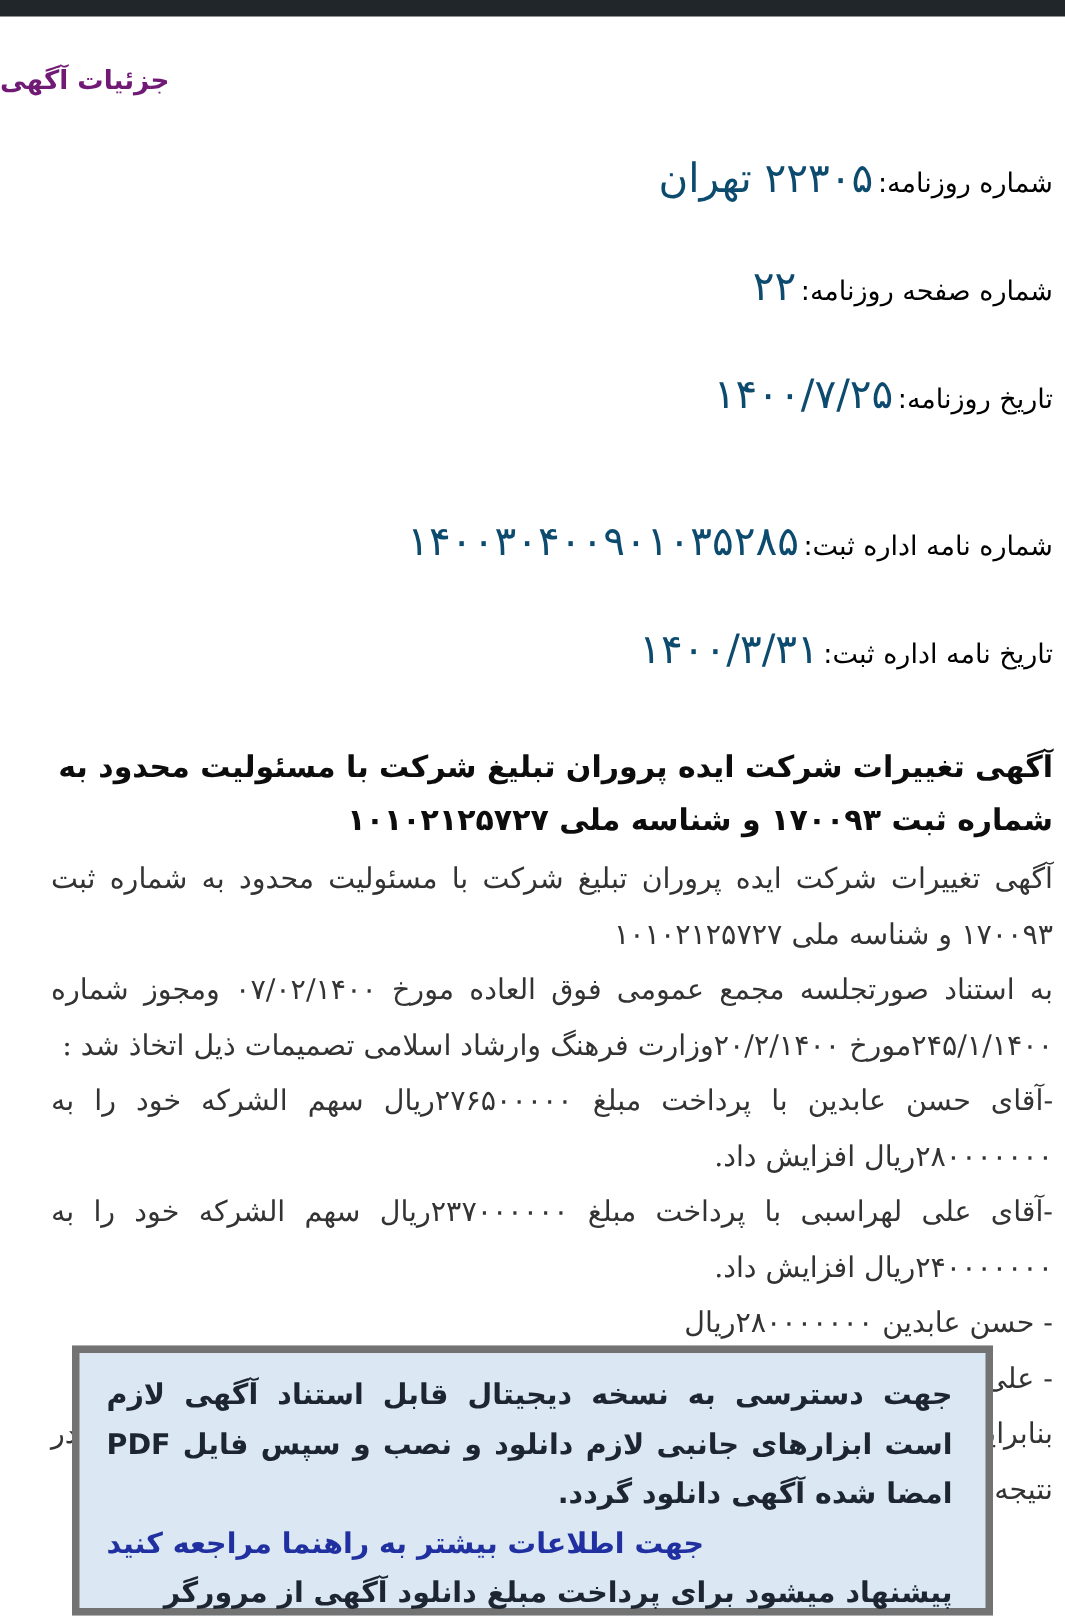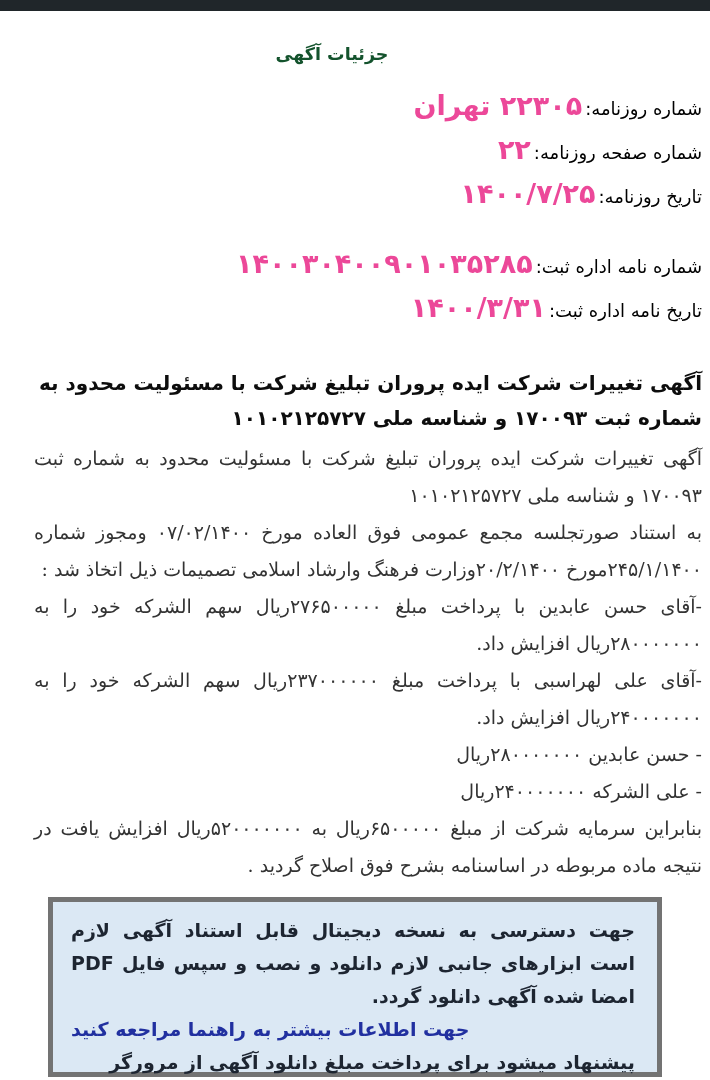--- a/index.html
+++ b/index.html
@@ -11,35 +11,35 @@
   .page{
     position:relative;width:710px;height:1080px;overflow:hidden;
     background:#ffffff;
   }
   .top-bar{
     position:absolute;top:0;left:0;width:710px;height:11px;
     background:#20262a;
   }
   .page-title{
     margin:0;padding:44px 46px 0 0;
-    font-size:17.5px;font-weight:600;color:#14532d;
-    text-align:center;
+    font-size:17.5px;font-weight:600;color:#701a75;
+    text-align:left;
   }
   .meta{margin:20px 8px 0 0;}
   .meta-row{
     display:flex;align-items:baseline;justify-content:flex-start;
     min-height:38px;line-height:38px;
   }
   .meta-label{font-size:18px;font-weight:500;color:#000000;white-space:nowrap;}
   .meta-value{
-    font-size:27px;font-weight:700;color:#ec4899;
-    margin:3px 3px;letter-spacing:0.5px;white-space:nowrap;
+    font-size:27px;font-weight:400;color:#0c4a6e;
+    margin:17px 3px;letter-spacing:0.5px;white-space:nowrap;
   }
   .meta-gap{height:26px;}
-  .notice{margin:36px 8px 0 34px;}
+  .notice{margin:24px 8px 0 34px;}
   .notice-title{
     font-size:20px;font-weight:800;line-height:35px;color:#0d0d0d;
     text-align:right;margin:0 0 4px 0;
   }
   .notice-body p{
     font-family:"DejaVu Serif", serif;
     font-size:19px;font-weight:400;line-height:37px;color:#333;
     text-align:justify;margin:0;
   }
   .info-box{

